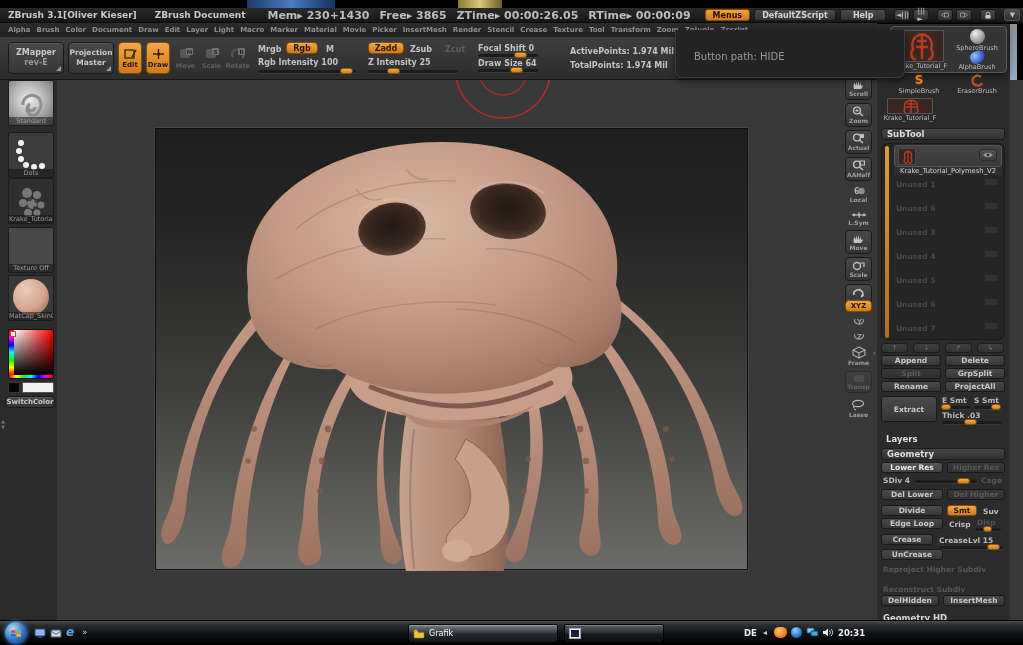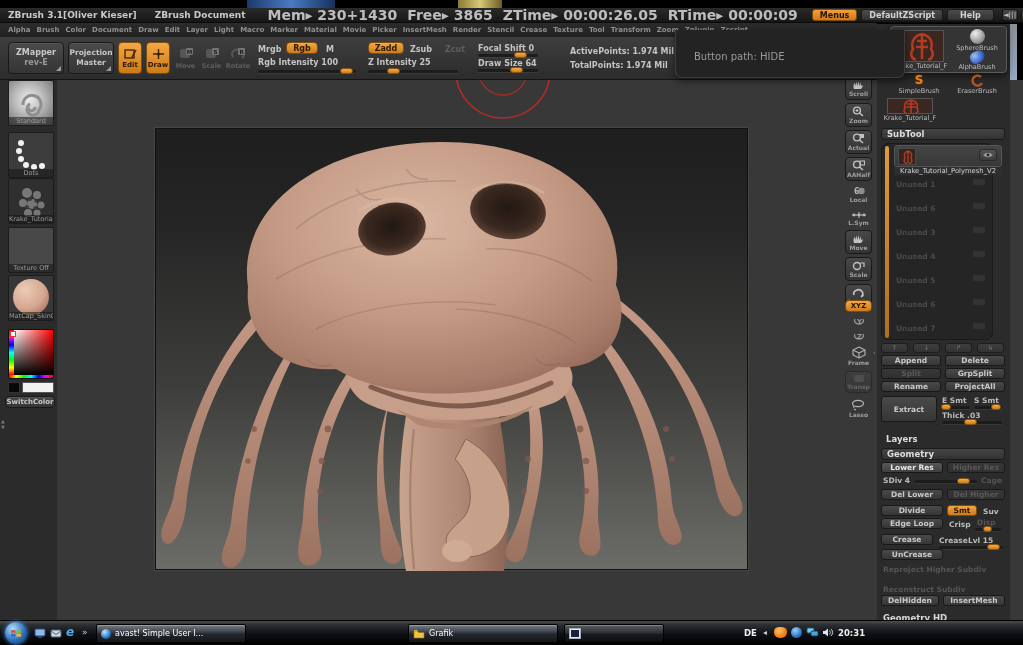--- a/index.html
+++ b/index.html
@@ -6,21 +6,21 @@
   html,body { width:1023px; height:645px; background:#000; overflow:hidden;
     font-family:"DejaVu Sans","Liberation Sans",sans-serif; }
   .abs { position:absolute; }
   #stage { position:relative; width:1023px; height:645px; background:#000; }
 
   
   #titlebar { left:0; top:8px; width:1023px; height:15px; z-index:10;
     background:linear-gradient(#2a2a2a,#161616); border-bottom:1px solid #0a0a0a;
     display:flex; align-items:center; }
   .tb-text { font-size:9px; font-weight:bold; color:#c9c9c9; white-space:nowrap; }
-  .tb-stat { font-size:14px; font-weight:bold; color:#bdbdbd; margin-right:10px; white-space:nowrap;}
+  .tb-stat { font-size:11px; font-weight:bold; color:#bdbdbd; margin-right:10px; white-space:nowrap;}
   .tb-btn { height:12px; padding:0 7px; margin-left:4px; border-radius:3px;
     background:linear-gradient(#4c4c4c,#333); border:1px solid #1a1a1a;
     color:#d2d2d2; font-size:8px; font-weight:bold; display:flex; align-items:center; }
   .tb-btn.orange { background:linear-gradient(#f3a03c,#d0791c); color:#241403; border-color:#7e4d0c; }
   .win-ic { height:12px; min-width:16px; padding:0 3px; margin-left:3px; border-radius:3px;
     background:linear-gradient(#4a4a4a,#303030); border:1px solid #161616;
     color:#bdbdbd; font-size:7px; font-weight:bold; display:flex; align-items:center; justify-content:center;}
 
   
   #menubar { left:0; top:23px; width:877px; height:14px; z-index:9;
@@ -87,21 +87,21 @@
     background:linear-gradient(#4a4a4a,#363636); border:1px solid #191919;
     color:#c9c9c9; font-size:7.5px; font-weight:bold; display:flex; align-items:center; justify-content:center; }
   .p-btn.dim { color:#595959; background:linear-gradient(#383838,#303030); }
   .p-btn.orange { background:linear-gradient(#f4a742,#ce7a18); color:#241403; border-color:#7e4d0c; }
   .p-lab { position:absolute; font-size:7.5px; font-weight:bold; color:#bdbdbd; white-space:nowrap; }
   .p-lab.dim { color:#555; }
   .popup { position:absolute; left:13px; top:2px; width:117px; height:47px;
     background:#343434; border:1px solid #5a5a5a; border-radius:4px; box-shadow:0 3px 8px rgba(0,0,0,.6); }
   .b-item { position:absolute; display:flex; flex-direction:column; align-items:center; }
   .b-lab { font-size:6.5px; color:#bdbdbd; white-space:nowrap; line-height:8px; }
-  #subtool-list { position:absolute; left:4px; top:119px; width:112px; height:197px;
+  #subtool-list { position:absolute; left:4px; top:119px; width:124px; height:197px;
     background:#252525; border:1px solid #1a1a1a; border-radius:7px; }
   #subtool-scroll { position:absolute; left:3px; top:2px; width:4px; height:192px;
     background:linear-gradient(#d99033,#a express6314); background:linear-gradient(#e09a3a,#b06f1d); border-radius:2px; }
   .st-unused { position:absolute; left:14px; font-size:7.5px; font-weight:bold; color:#4a4a4a; }
   .st-eye { position:absolute; right:6px; width:14px; height:8px; border-radius:2px;
     background:#333; border:1px solid #262626; }
   #st-active { position:absolute; left:12px; top:1px; width:108px; height:22px;
     background:linear-gradient(#454545,#383838); border:1px solid #555; border-radius:3px; }
   #st-active-label { position:absolute; left:12px; top:23px; width:108px; text-align:center;
     font-size:6.8px; color:#d6d6d6; background:#2e2e2e; line-height:8px; white-space:nowrap; overflow:hidden; }
@@ -698,24 +698,20 @@
         <rect x="1" y="1" width="10" height="7" rx="1" fill="#8fb8e8" stroke="#2a4a80"></rect>
         <rect x="4" y="8.5" width="4" height="1.5" fill="#2a4a80"></rect>
       </svg>
     <svg class="abs" width="12" height="11" viewBox="0 0 12 11" style="left:50px;top:7px;">
         <rect x="1" y="2" width="10" height="7" rx="1" fill="#cfd8e4" stroke="#50607a"></rect>
         <path d="M1 3 L6 6.5 L11 3" fill="none" stroke="#50607a"></path>
       </svg>
     <span class="abs" style="left:66px;top:4px;font-size:12px;font-weight:bold;font-style:italic;color:#5aa8e8;">e</span>
     <span class="abs" style="left:82px;top:6px;color:#cfcfcf;font-size:9px;">»</span>
 
-    <div class="task" style="left:96px;width:150px;">
-      <div style="width:10px;height:10px;border-radius:50%;background:radial-gradient(circle at 35% 30%,#bfe2ff,#2a77c8 60%,#0d3a78);flex:none;"></div>
-      <span>avast! Simple User I...</span>
-    </div>
     <div class="task" style="left:408px;width:150px;">
       <svg width="12" height="10" viewBox="0 0 12 10" style="flex:none;">
           <path d="M1 2 L4.5 2 L5.5 3.5 L11 3.5 L11 9 L1 9 Z" fill="#f2c244" stroke="#9a7410" stroke-width=".6"></path>
           <path d="M1 2 L1 1 L4 1 L4.8 2" fill="#f2c244" stroke="#9a7410" stroke-width=".6"></path>
         </svg>
       <span>Grafik</span>
     </div>
     <div class="task" style="left:564px;width:100px;background:linear-gradient(#585d63 0%,#2e3136 45%,#17191c 55%,#0c0d0f 100%);">
       <div style="width:12px;height:11px;background:#e8edf2;border:1px solid #aab;flex:none;display:flex;align-items:center;justify-content:center;">
         <div style="width:8px;height:7px;background:#16233a;"></div>

